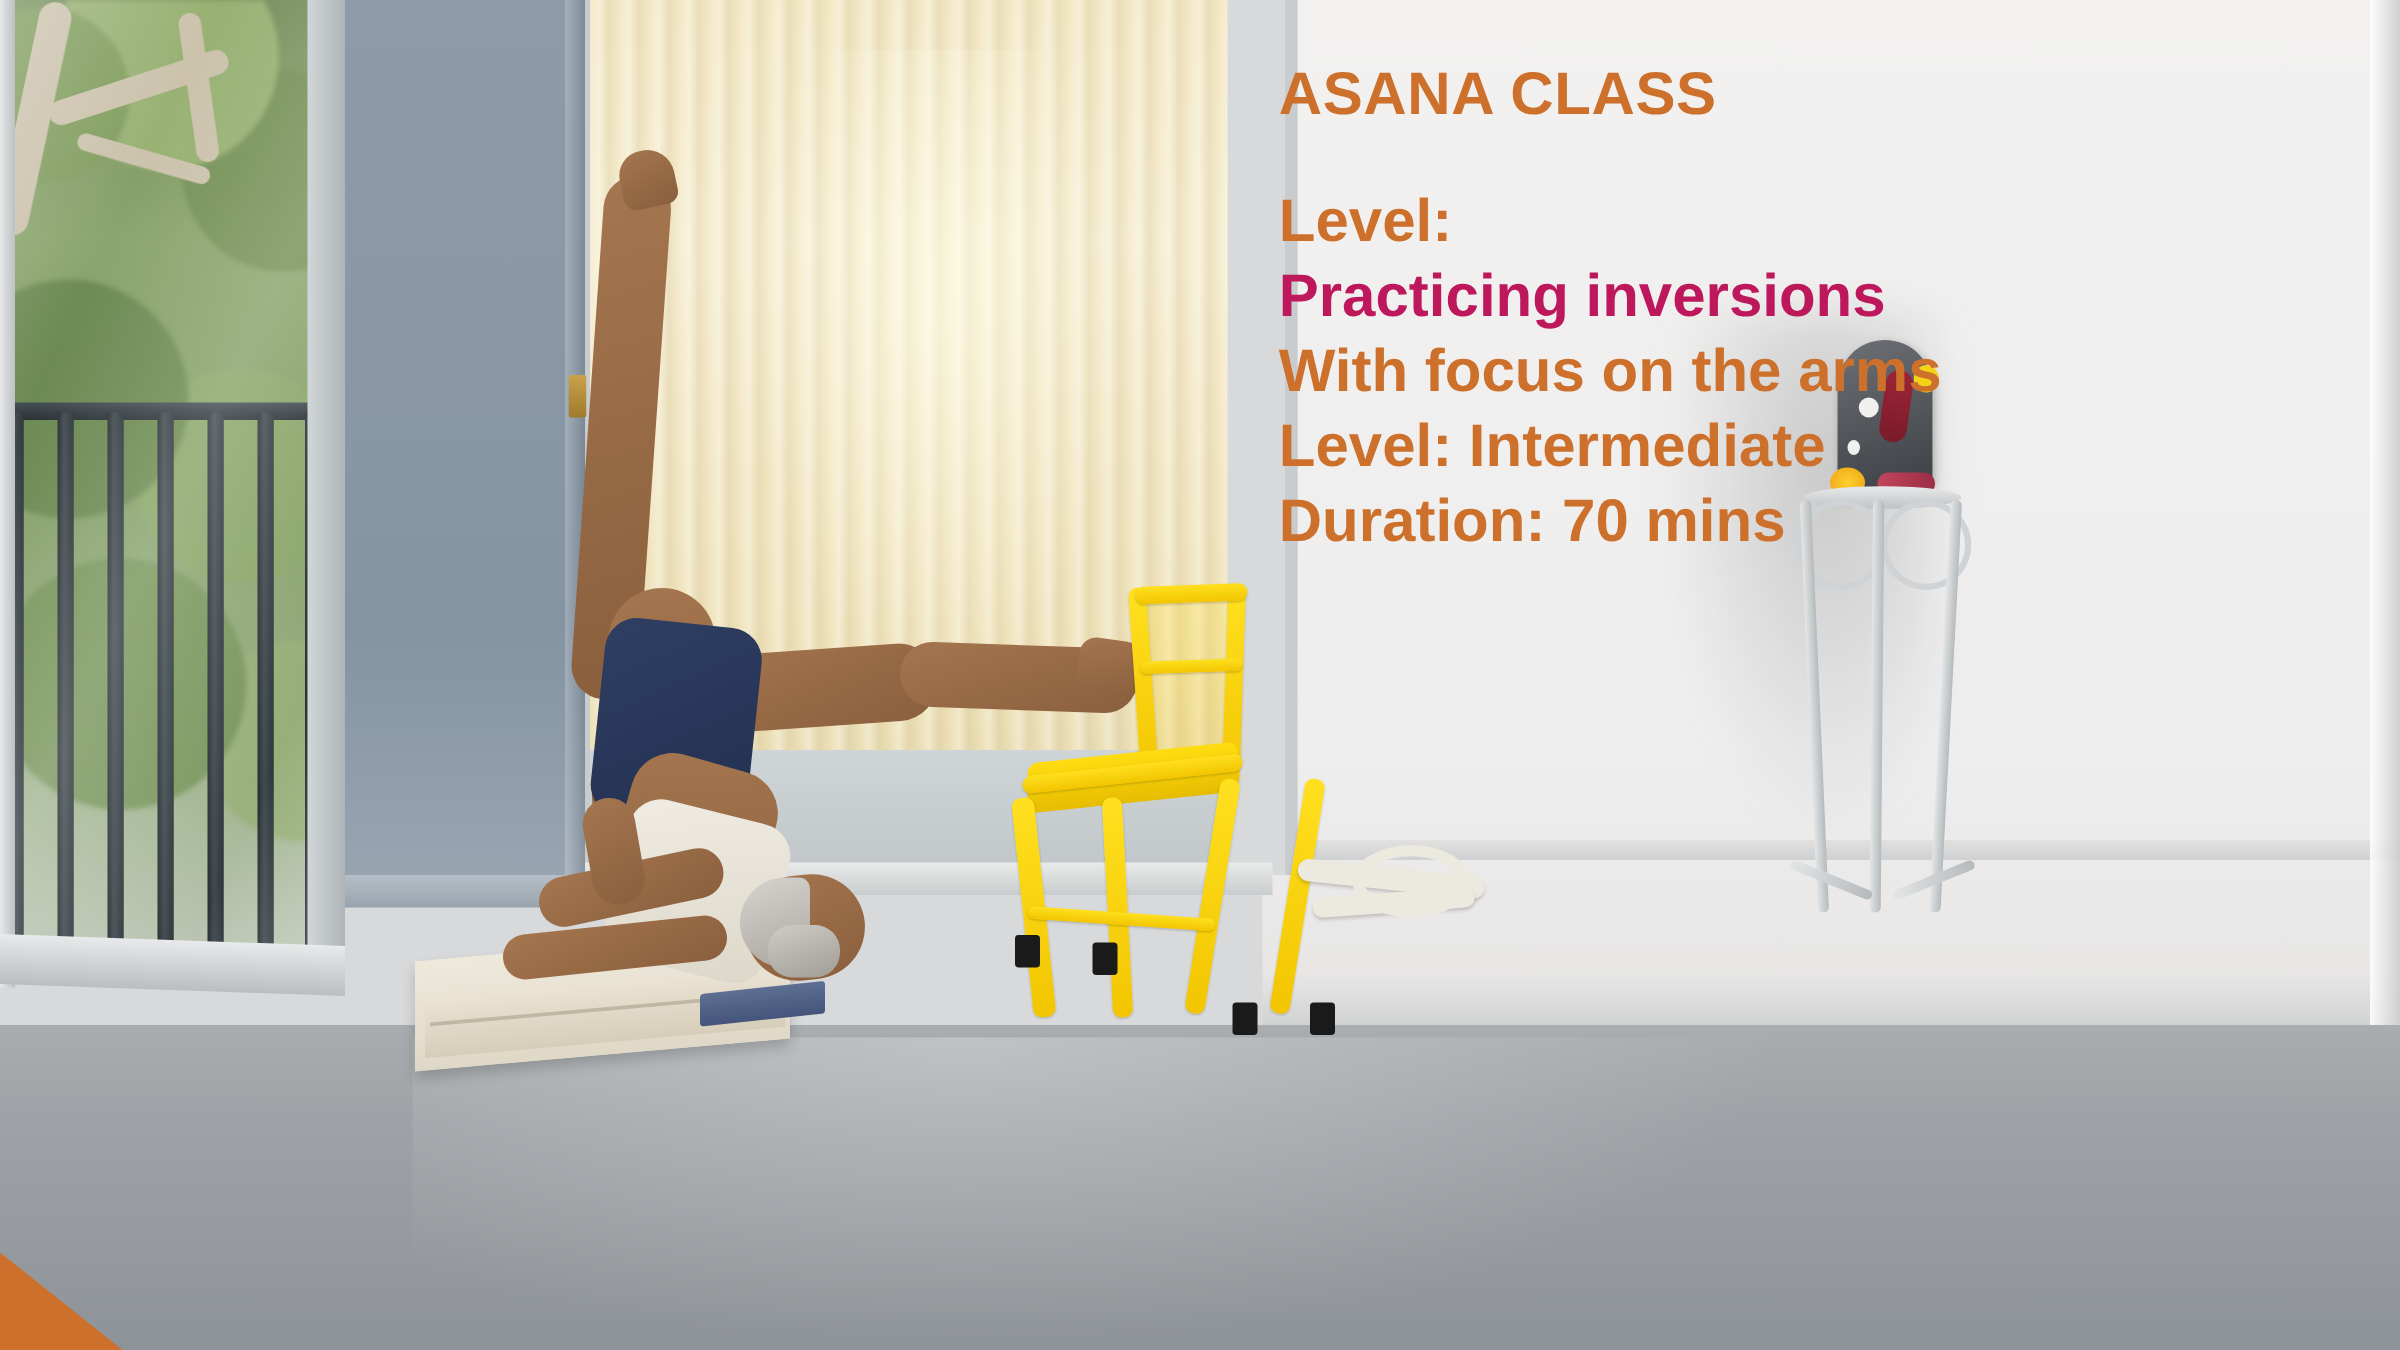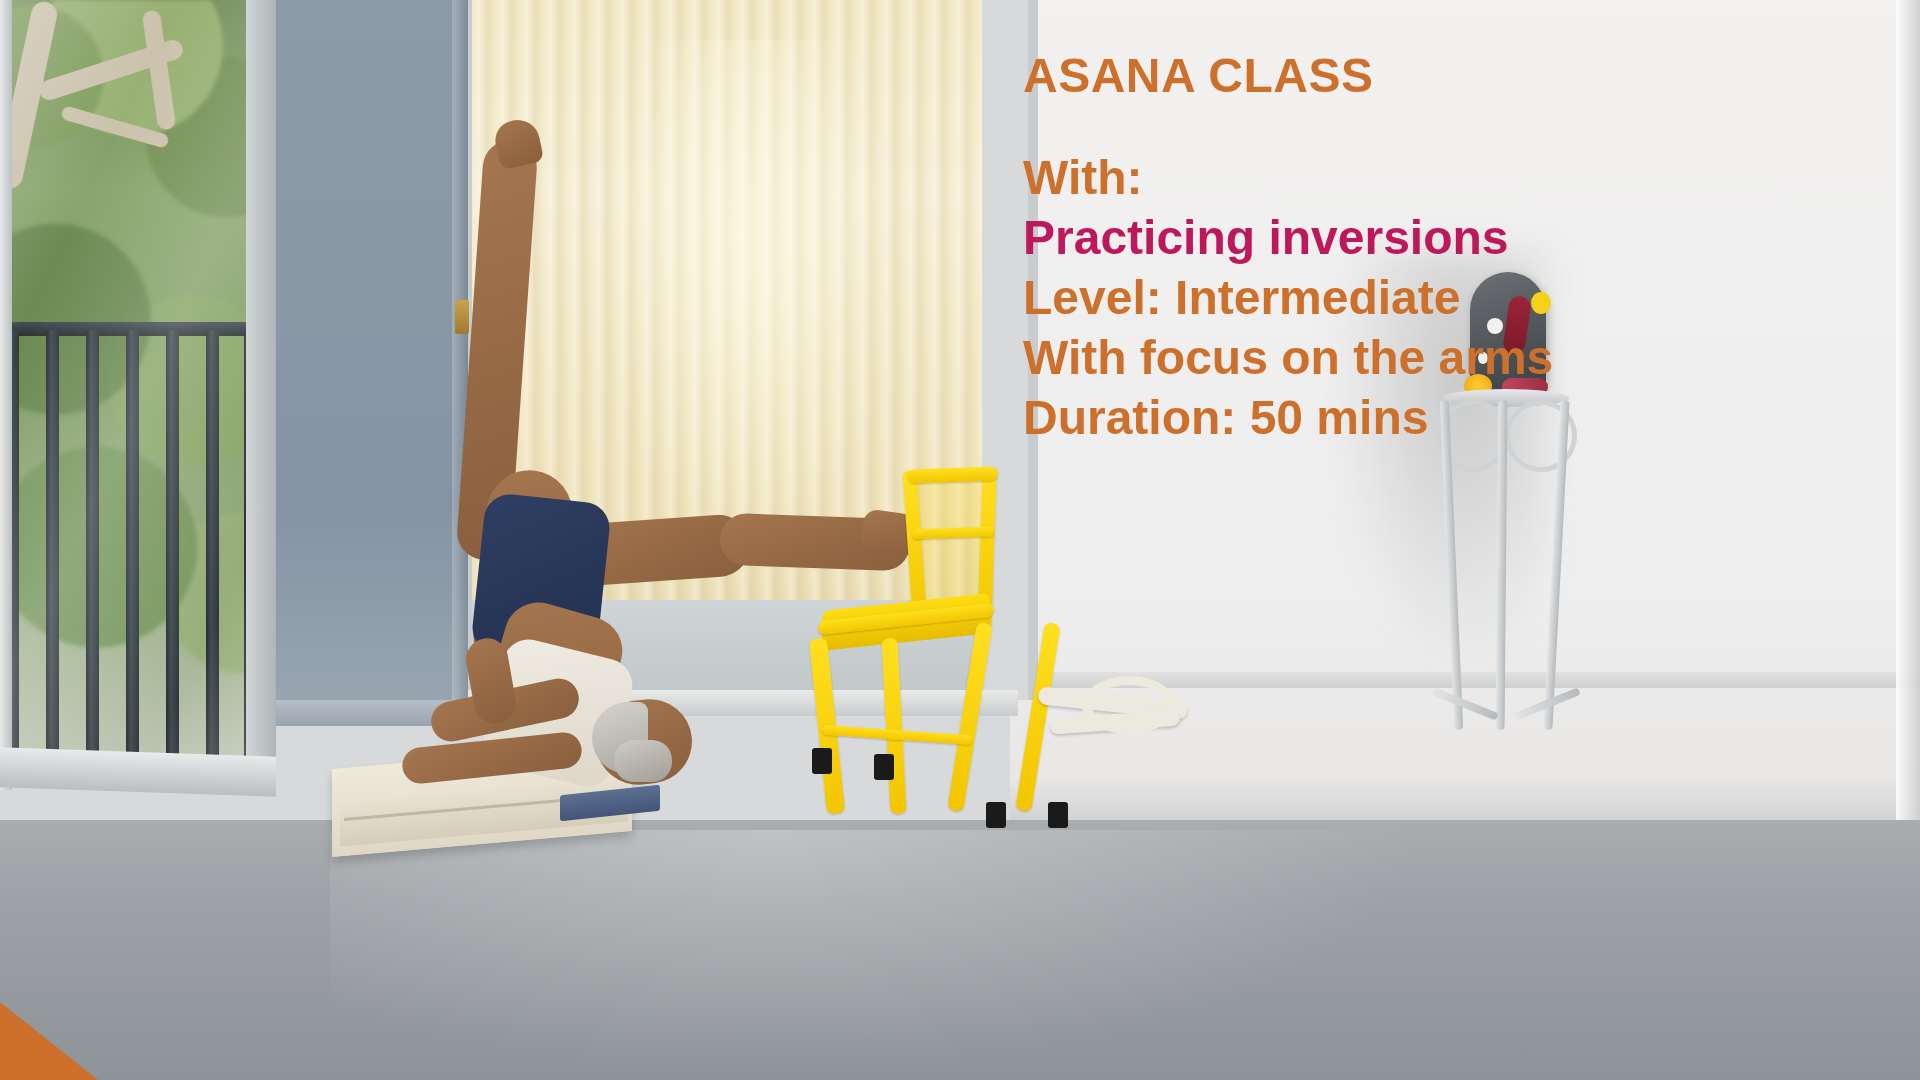--- a/index.html
+++ b/index.html
@@ -280,24 +280,24 @@
       <div class="stand-leg" style="left:1512px;top:700px;width:70px;height:8px;transform:rotate(-22deg)"></div>
     </div>
 
   </div>
 
   <div class="overlay">
 
     <div class="title" style="color: rgb(204, 112, 43);">ASANA CLASS</div>
 
     <div class="body">
-      <div class="line" style="color: rgb(204, 112, 43);">With:</div>
+      <div class="line" style="color: rgb(204, 112, 43);">Level:</div>
       <div class="line" style="color: #be185d;">Practicing inversions</div>
+      <div class="line" style="color: rgb(204, 112, 43);">With focus on the arms</div>
       <div class="line" style="color: rgb(204, 112, 43);">Level: Intermediate</div>
-      <div class="line" style="color: rgb(204, 112, 43);">With focus on the arms</div>
-      <div class="line" style="color: rgb(204, 112, 43);">Duration: 50 mins</div>
+      <div class="line" style="color: rgb(204, 112, 43);">Duration: 70 mins</div>
     </div>
 
   </div>
 
   <div class="corner" style="background: rgb(204, 112, 43);"></div>
 
 </div>
 
 </body></html>

